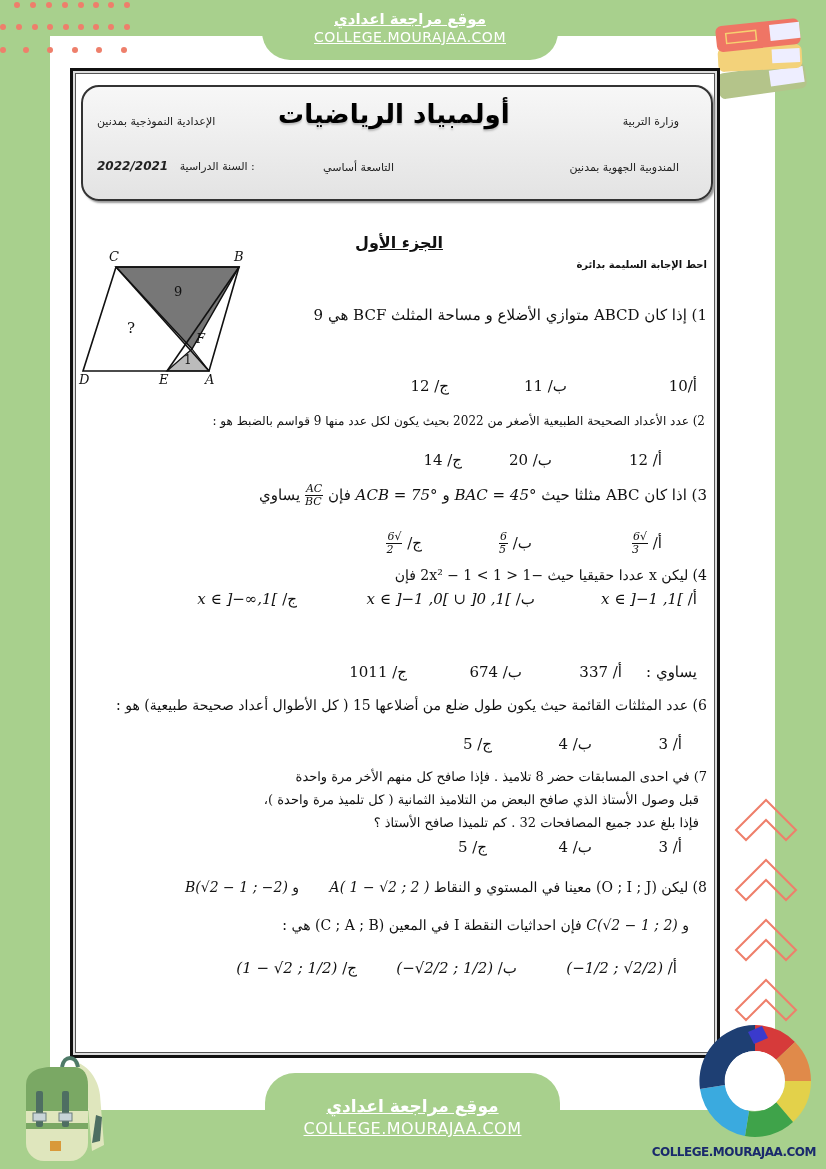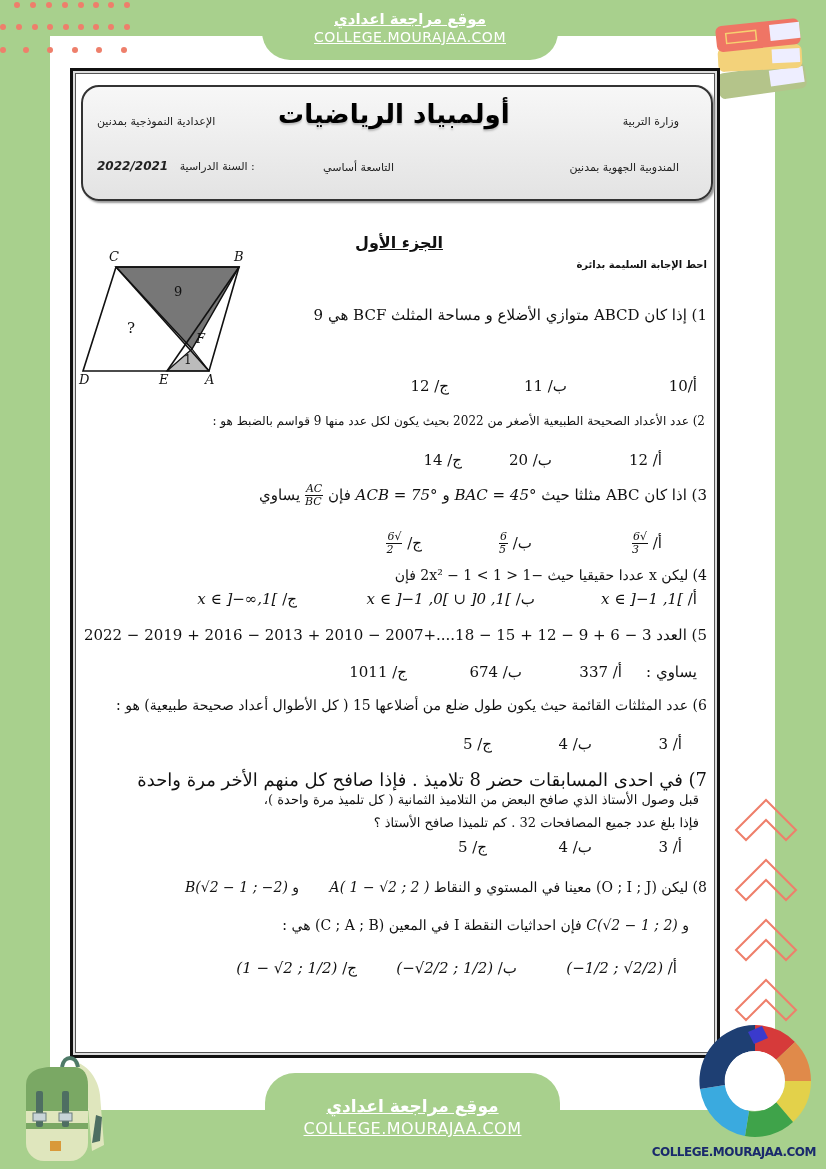--- a/index.html
+++ b/index.html
@@ -158,39 +158,35 @@
         </span></span>
   </div>
 
   <div class="line rtl" style="right:10px;top:496px;font-size:14px;">4) ليكن x عددا حقيقيا حيث  −1 &lt; 2x² − 1 &lt; 1  فإن</div>
   <div>
     <span class="choice line" style="right:20px;top:519px;"><span>أ/</span> <span class="math" style="direction:ltr;unicode-bidi:embed;">x ∈ ]−1 ,1[</span></span>
     <span class="choice line" style="right:182px;top:519px;"><span>ب/</span> <span class="math" style="direction:ltr;unicode-bidi:embed;">x ∈ ]−1 ,0[ ∪ ]0 ,1[</span></span>
     <span class="choice line" style="right:420px;top:519px;"><span>ج/</span> <span class="math" style="direction:ltr;unicode-bidi:embed;">x ∈ ]−∞,1[</span></span>
   </div>
 
-  <div class="line" style="right:10px;top:555px;direction:rtl;font-size:15px;">
-    <span>5) العدد </span>
-    <span style="direction:ltr;unicode-bidi:embed;">2022 − 2019 + 2016 − 2013 + 2010 − 2007+....18 − 15 + 12 − 9 + 6 − 3</span>
-  </div>
   <div>
     <span class="choice line" style="right:20px;top:592px;">يساوي :</span>
     <span class="choice line" style="right:95px;top:592px;"><span>أ/</span> <span>337</span></span>
     <span class="choice line" style="right:195px;top:592px;"><span>ب/</span> <span>674</span></span>
     <span class="choice line" style="right:310px;top:592px;"><span>ج/</span> <span>1011</span></span>
   </div>
 
   <div class="line rtl" style="right:10px;top:626px;font-size:14px;">6) عدد المثلثات القائمة حيث يكون طول ضلع من أضلاعها 15 ( كل الأطوال أعداد صحيحة طبيعية)    هو :</div>
   <div>
     <span class="choice line" style="right:35px;top:664px;"><span>أ/</span> <span>3</span></span>
     <span class="choice line" style="right:125px;top:664px;"><span>ب/</span> <span>4</span></span>
     <span class="choice line" style="right:225px;top:664px;"><span>ج/</span> <span>5</span></span>
   </div>
 
-  <div class="line rtl" style="right:10px;top:698px;font-size:18px;text-align:right;">7)  في احدى المسابقات حضر 8 تلاميذ . فإذا صافح كل منهم الأخر مرة واحدة</div>
+  <div class="line rtl" style="right:10px;top:698px;font-size:13px;text-align:right;">7)  في احدى المسابقات حضر 8 تلاميذ . فإذا صافح كل منهم الأخر مرة واحدة</div>
   <div class="line rtl" style="right:18px;top:721px;font-size:13px;">قبل وصول الأستاذ  الذي صافح البعض من التلاميذ الثمانية ( كل تلميذ مرة واحدة )،</div>
   <div class="line rtl" style="right:18px;top:744px;font-size:13px;">فإذا بلغ عدد جميع المصافحات 32 .  كم تلميذا صافح الأستاذ ؟</div>
   <div>
     <span class="choice line" style="right:35px;top:767px;"><span>أ/</span> <span>3</span></span>
     <span class="choice line" style="right:125px;top:767px;"><span>ب/</span> <span>4</span></span>
     <span class="choice line" style="right:230px;top:767px;"><span>ج/</span> <span>5</span></span>
   </div>
 
   <div class="line" style="right:10px;top:808px;direction:rtl;font-size:14px;">
     <span>8) ليكن (O ; I ; J) معينا في المستوي و النقاط </span>

